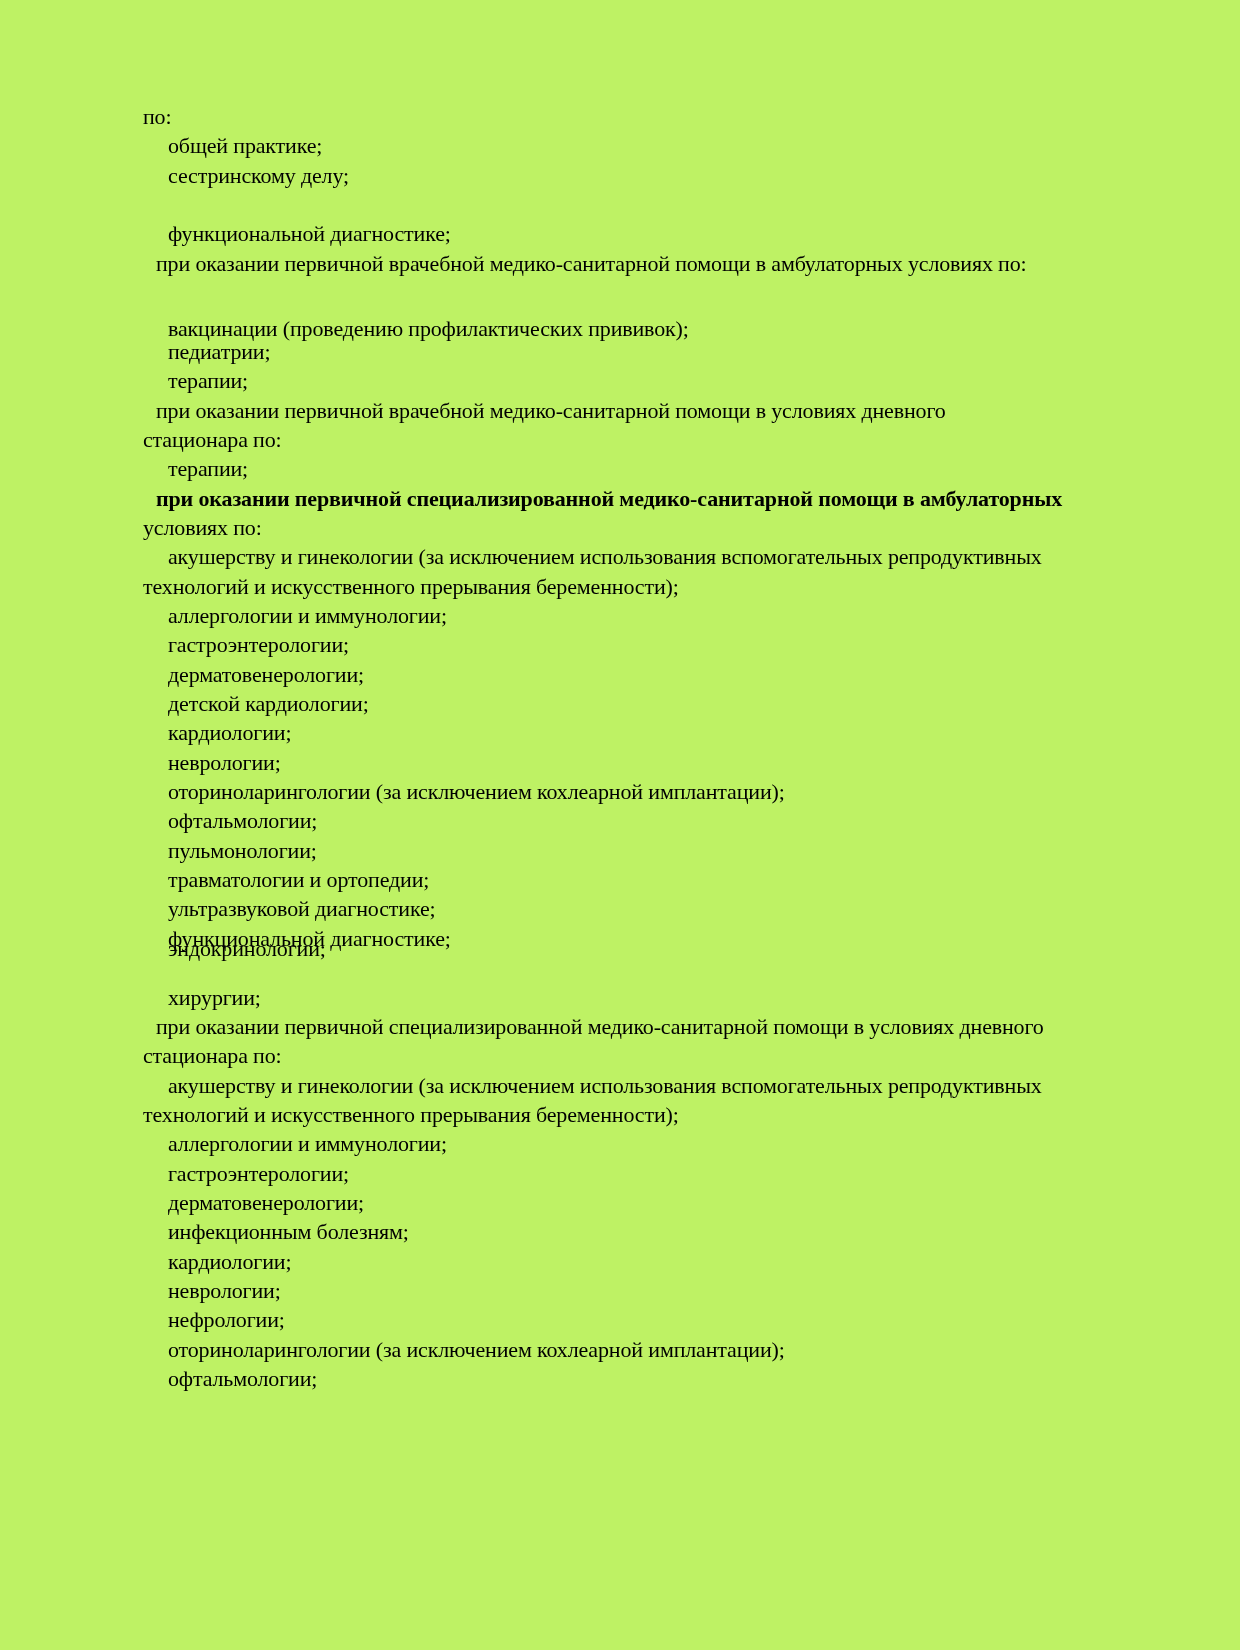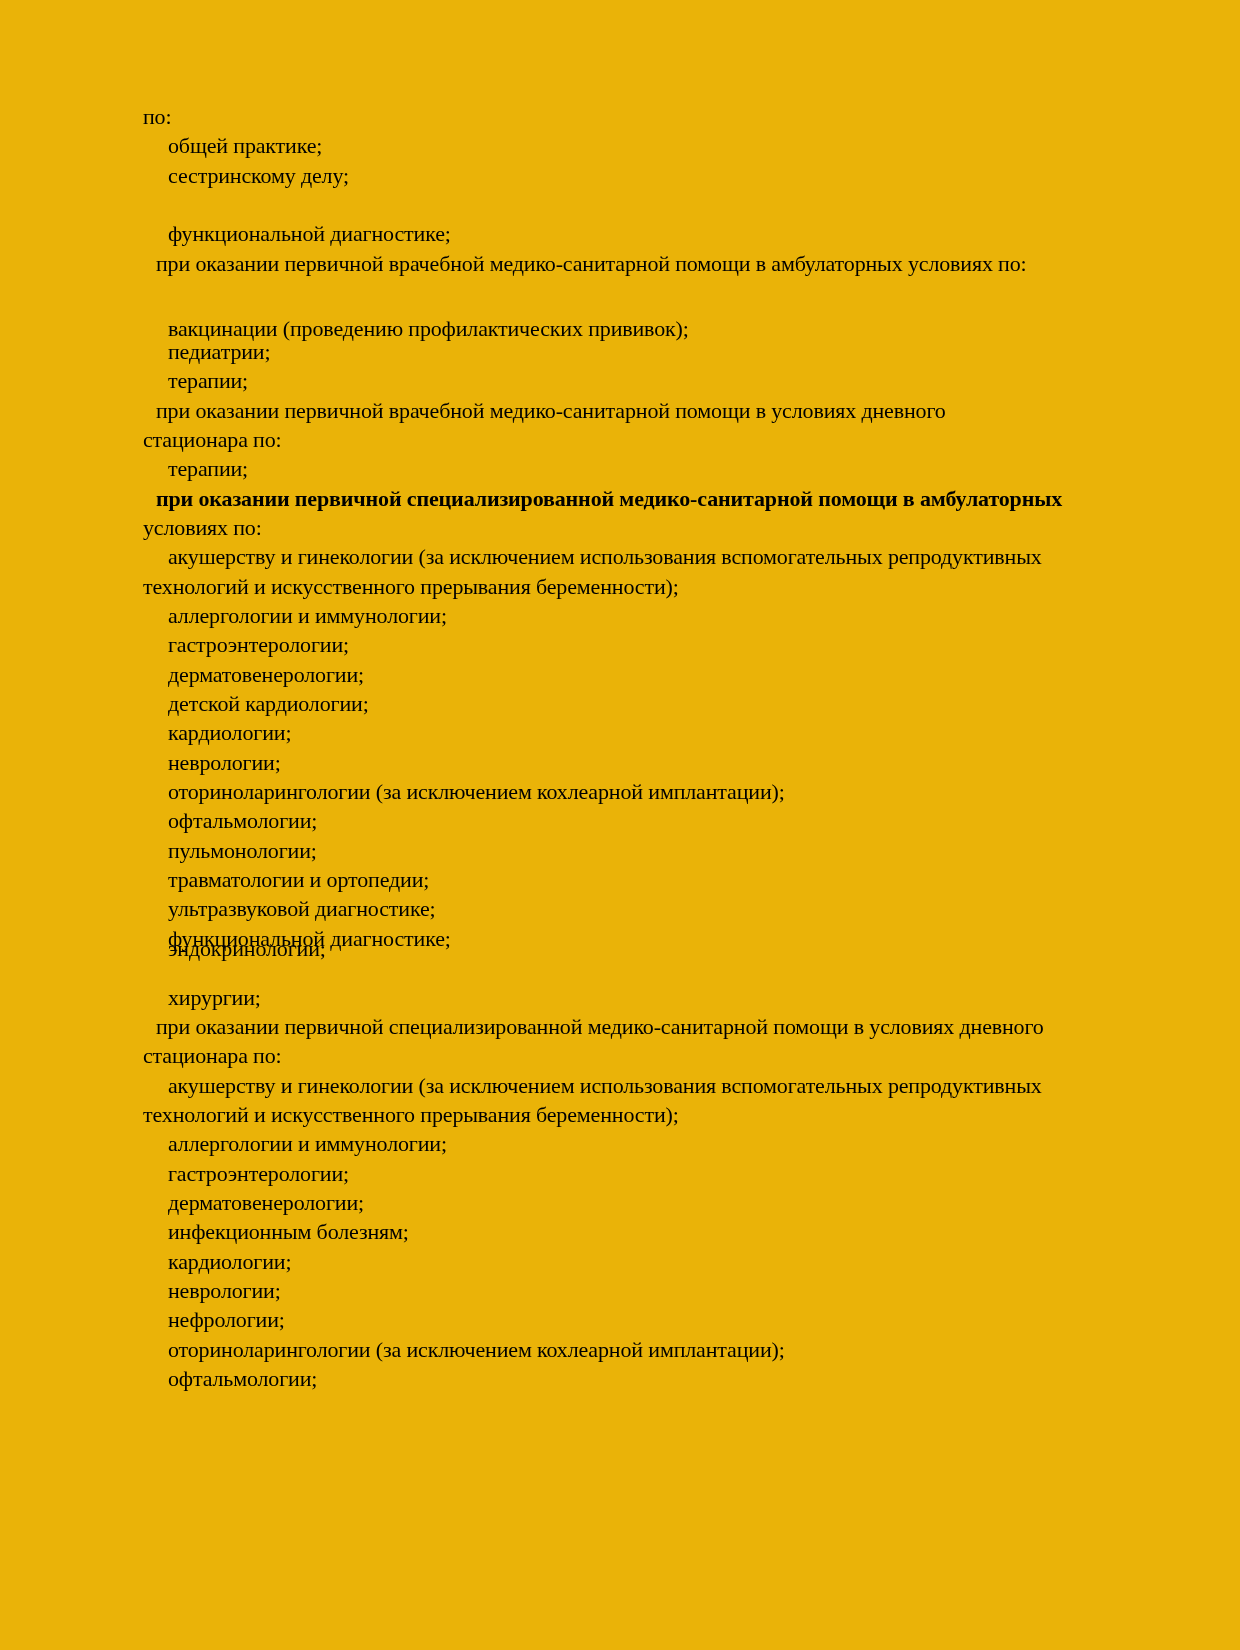--- a/index.html
+++ b/index.html
@@ -14,21 +14,21 @@
       overflow: hidden;
       font-family: "Liberation Serif", "DejaVu Serif", serif;
       color: #000000;
     }
     .page {
       position: absolute;
       left: 0;
       top: 0;
       width: 1240px;
       height: 1650px;
-      background: #eab308;
+      background: #bef264;
     }
     .line {
       position: absolute;
       white-space: nowrap;
       font-size: 22px;
       line-height: 28px;
       letter-spacing: -0.15px;
     }
     .l0 { left: 143px; }
     .l1 { left: 156px; }

